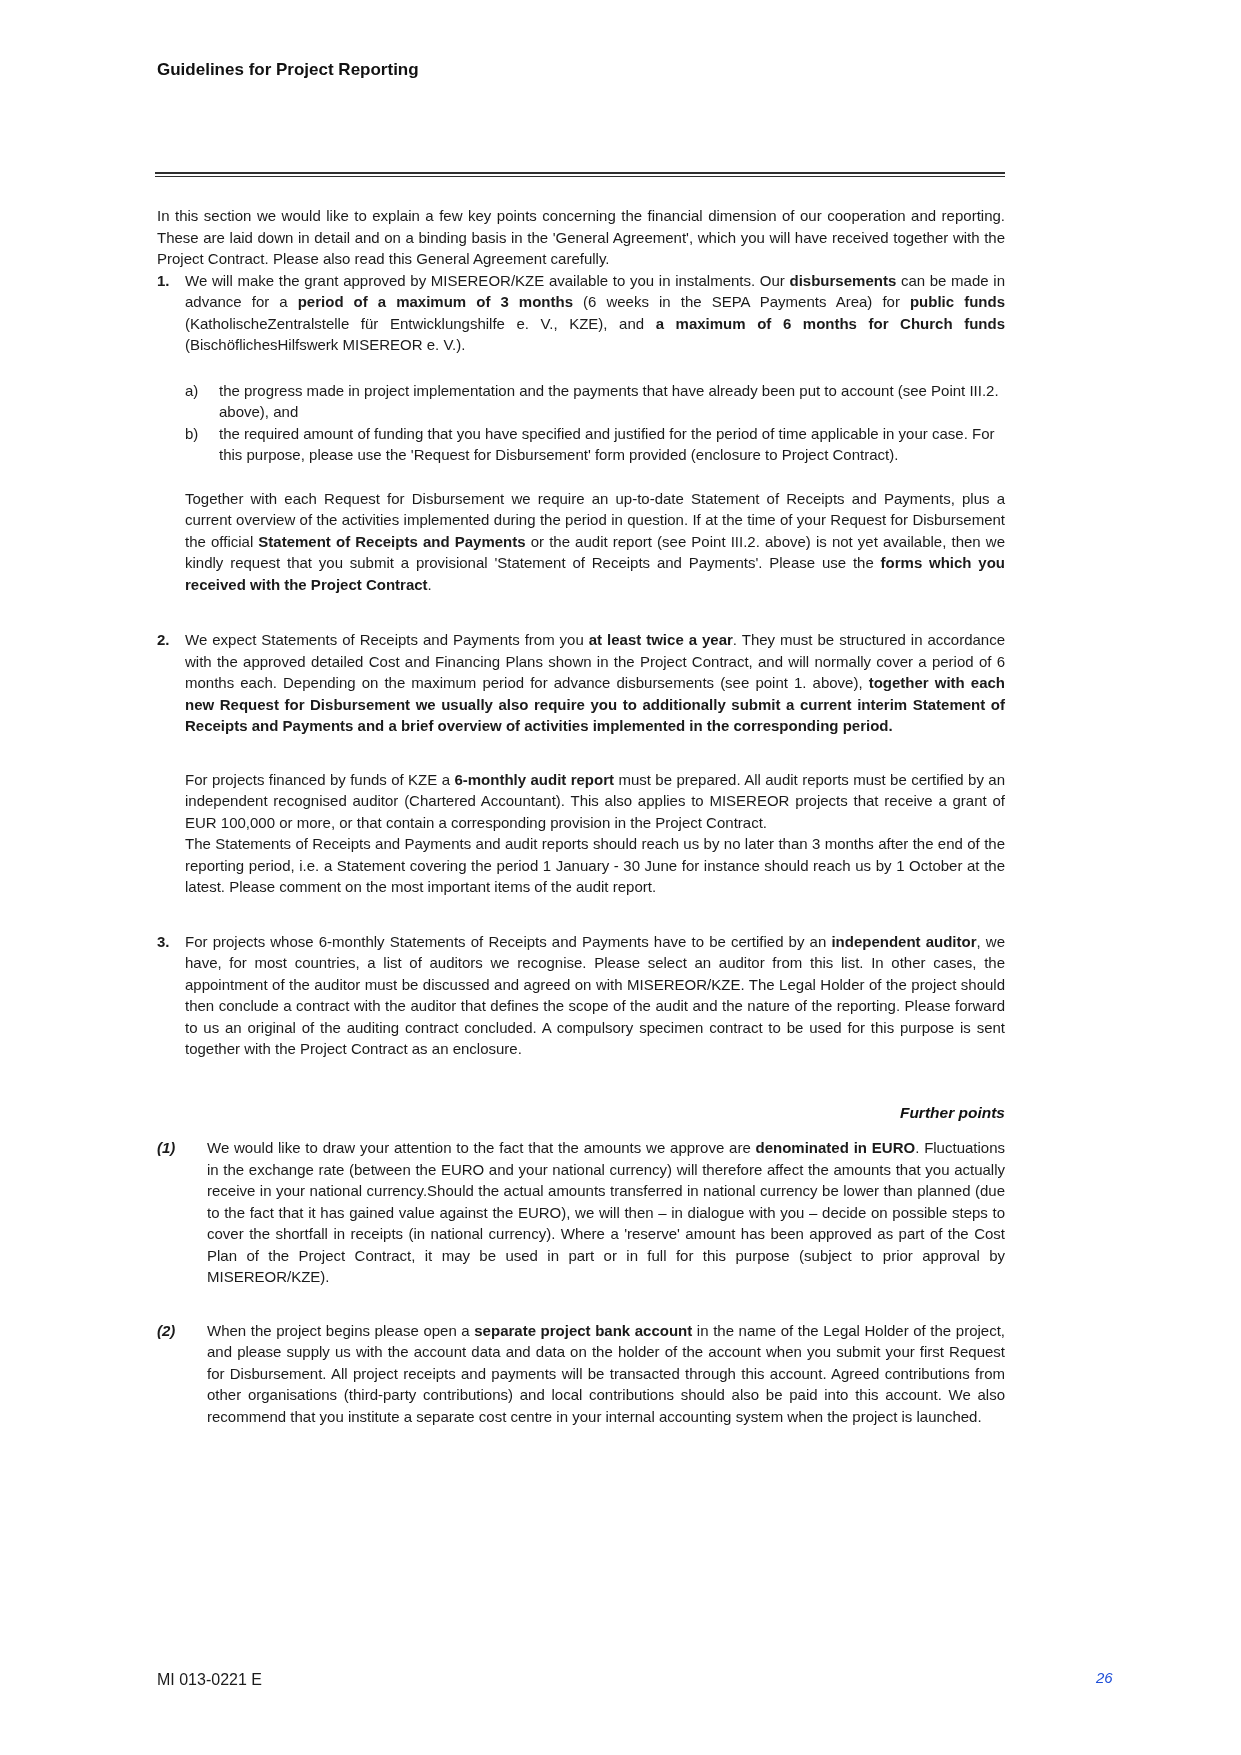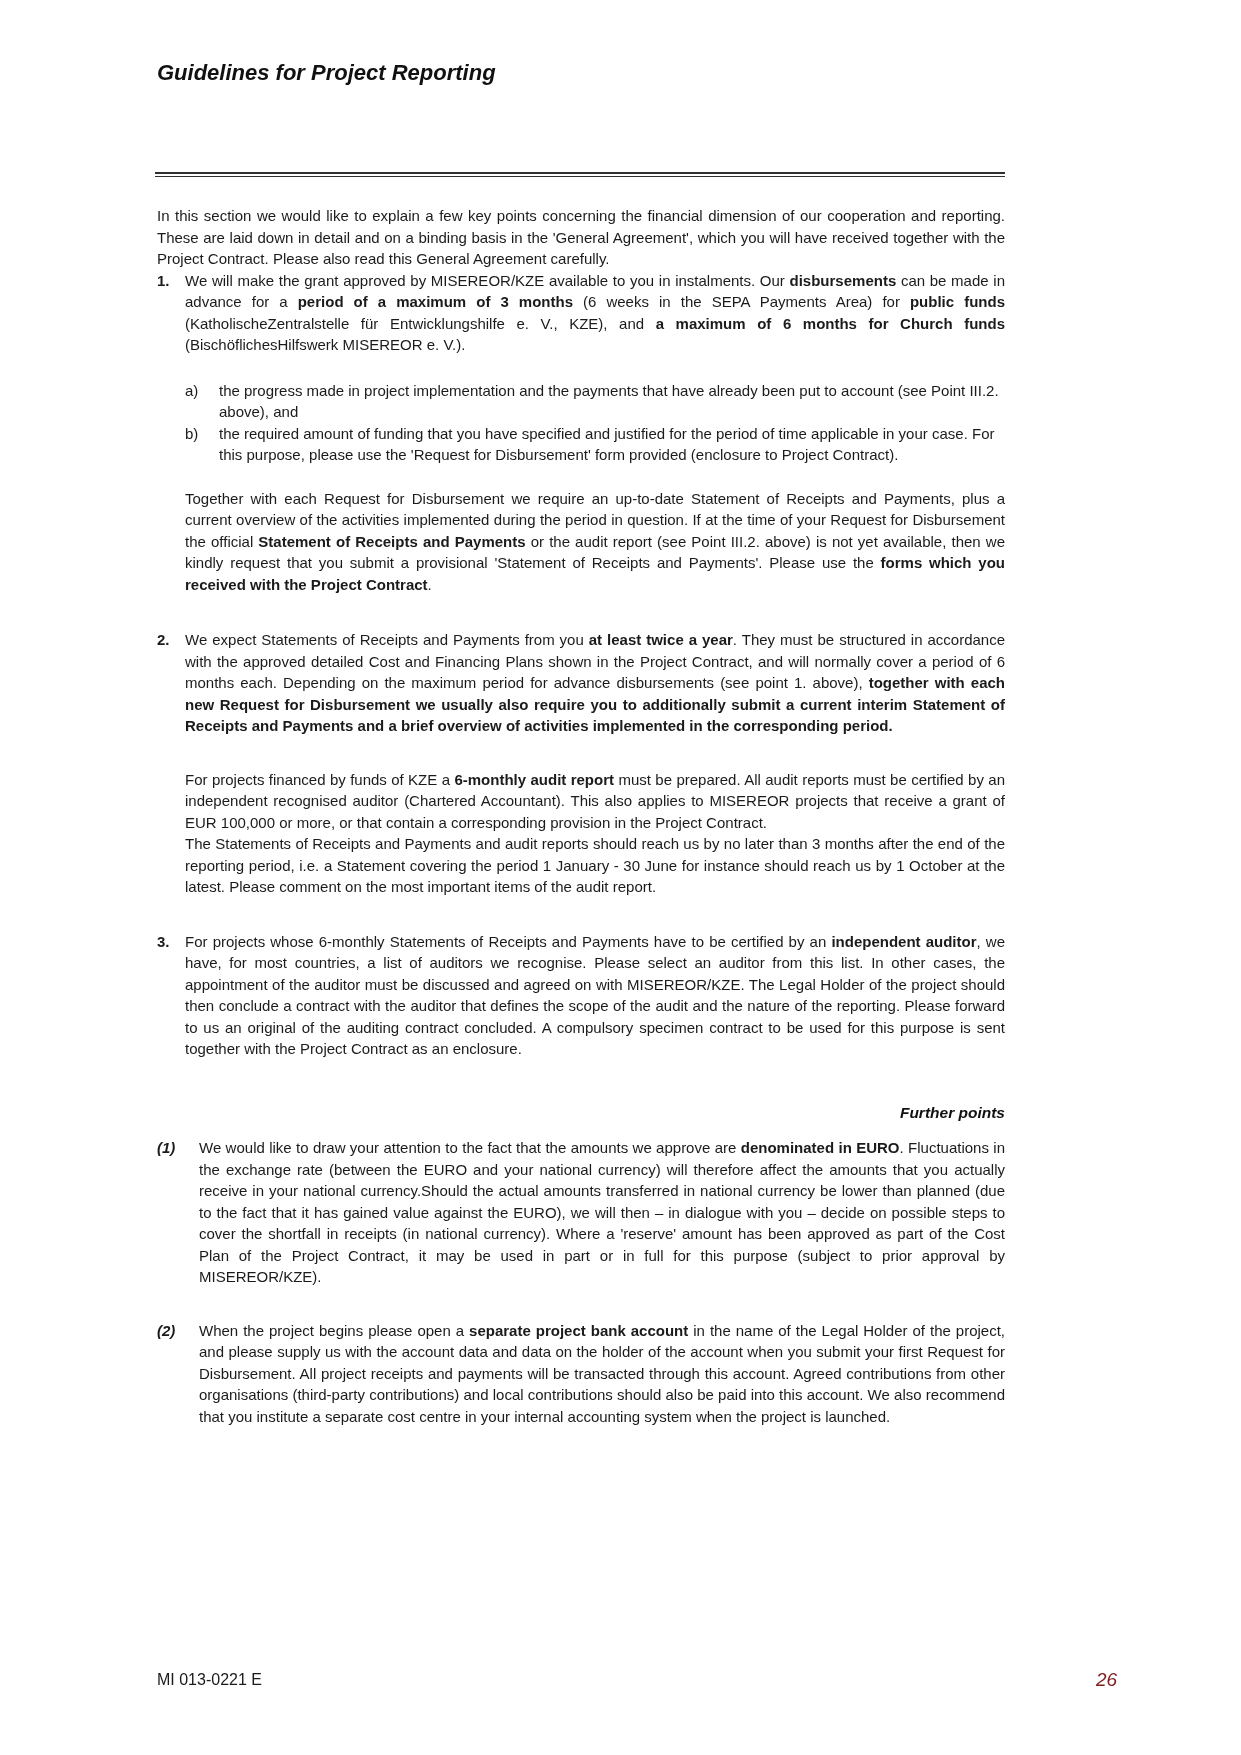--- a/index.html
+++ b/index.html
@@ -18,23 +18,22 @@
   .page {
     position: relative;
     width: 1241px;
     height: 1755px;
     overflow: hidden;
   }
   .doc-title {
     position: absolute;
     left: 157px;
     top: 60px;
-    font-size: 22px;
+    font-size: 17px;
     font-weight: 700;
-    font-style: italic;
     color: #111;
   }
   .double-rule {
     position: absolute;
     left: 155px;
     top: 172px;
     width: 850px;
     height: 2px;
     border-top: 2.5px solid #2f2f2f;
     border-bottom: 1px solid #2f2f2f;
@@ -90,36 +89,36 @@
   }
   .fp-item {
     display: flex;
     align-items: flex-start;
   }
   .fp-item .fp-marker {
     flex: 0 0 42px;
     font-weight: 700;
     font-style: italic;
   }
-  .fp-item .fp-text { flex: 1 1 auto; min-width: 0; }
+  .fp-item .fp-text { flex: 1 1 auto; min-width: 0; margin-left: 8px; }
   .mb-fp1 { margin-bottom: 32px; }
   .footer-doc-id {
     position: absolute;
     left: 157px;
     top: 1671px;
     font-size: 16px;
     color: #1b1b1b;
   }
   .footer-page-num {
     position: absolute;
     left: 1096px;
     top: 1669px;
-    font-size: 19px;
+    font-size: 15px;
     font-style: italic;
-    color: #7f1d1d;
+    color: #1d4ed8;
   }
 </style>
 </head>
 <body>
 
 <div class="page">
 
   <div class="doc-title">Guidelines for Project Reporting</div>
 
   <div class="double-rule"></div>

